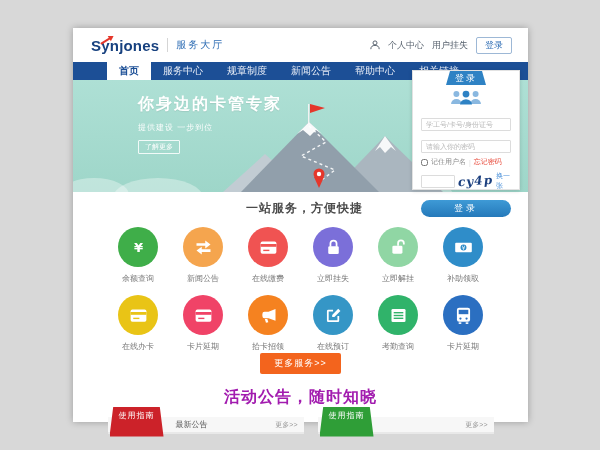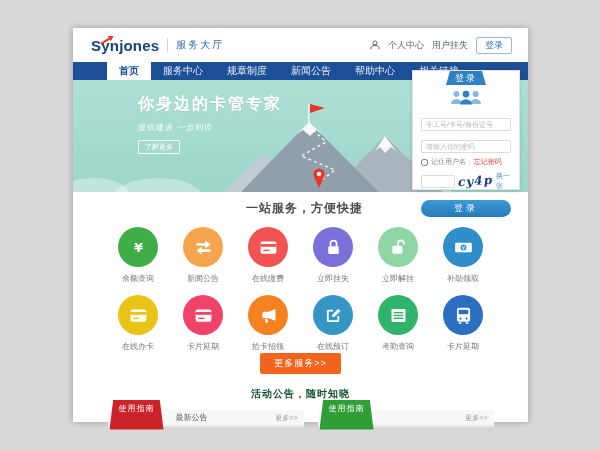--- a/index.html
+++ b/index.html
@@ -69,21 +69,21 @@
   .svc-grid { width:390px; margin:0 auto; display:grid; grid-template-columns:repeat(6,1fr);
           row-gap:11px; }
   .svc { cursor:pointer; }
   .svc-circle { width:40px; height:40px; border-radius:50%; margin:0 auto;
           display:flex; align-items:center; justify-content:center; }
   .svc-label { font-size:8px; color:#777; margin-top:6px; }
   .more-btn { display:inline-block; margin-top:0; background:#f3641d; color:#fff;
           font-size:9px; padding:4px 14px; border-radius:2px; cursor:pointer; letter-spacing:1px; }
 
   
-  .ann-title { font-size:10px; color:#14532d; letter-spacing:1px; font-weight:bold;
+  .ann-title { font-size:16px; color:#a21caf; letter-spacing:1px; font-weight:bold;
           text-align:center; margin:13px 0 9px; }
   .panels { width:386px; margin:0 auto; display:flex; gap:14px; }
   .panel { flex:1; }
   .panel.narrow { flex:0 0 176px; }
   .panel-bar { height:17px; background:#f7f7f7; border-bottom:2px solid #e9e9e9;
           display:flex; align-items:center; position:relative; }
   .ribbon { height:30px; line-height:17px; padding:0 9px; color:#fff; font-size:8px;
           letter-spacing:1px; position:relative; top:-3px; margin-left:2px;
           clip-path:polygon(7% 0,93% 0,100% 100%,0 100%); cursor:pointer; }
   .ribbon.red { background:#cc2229; }

